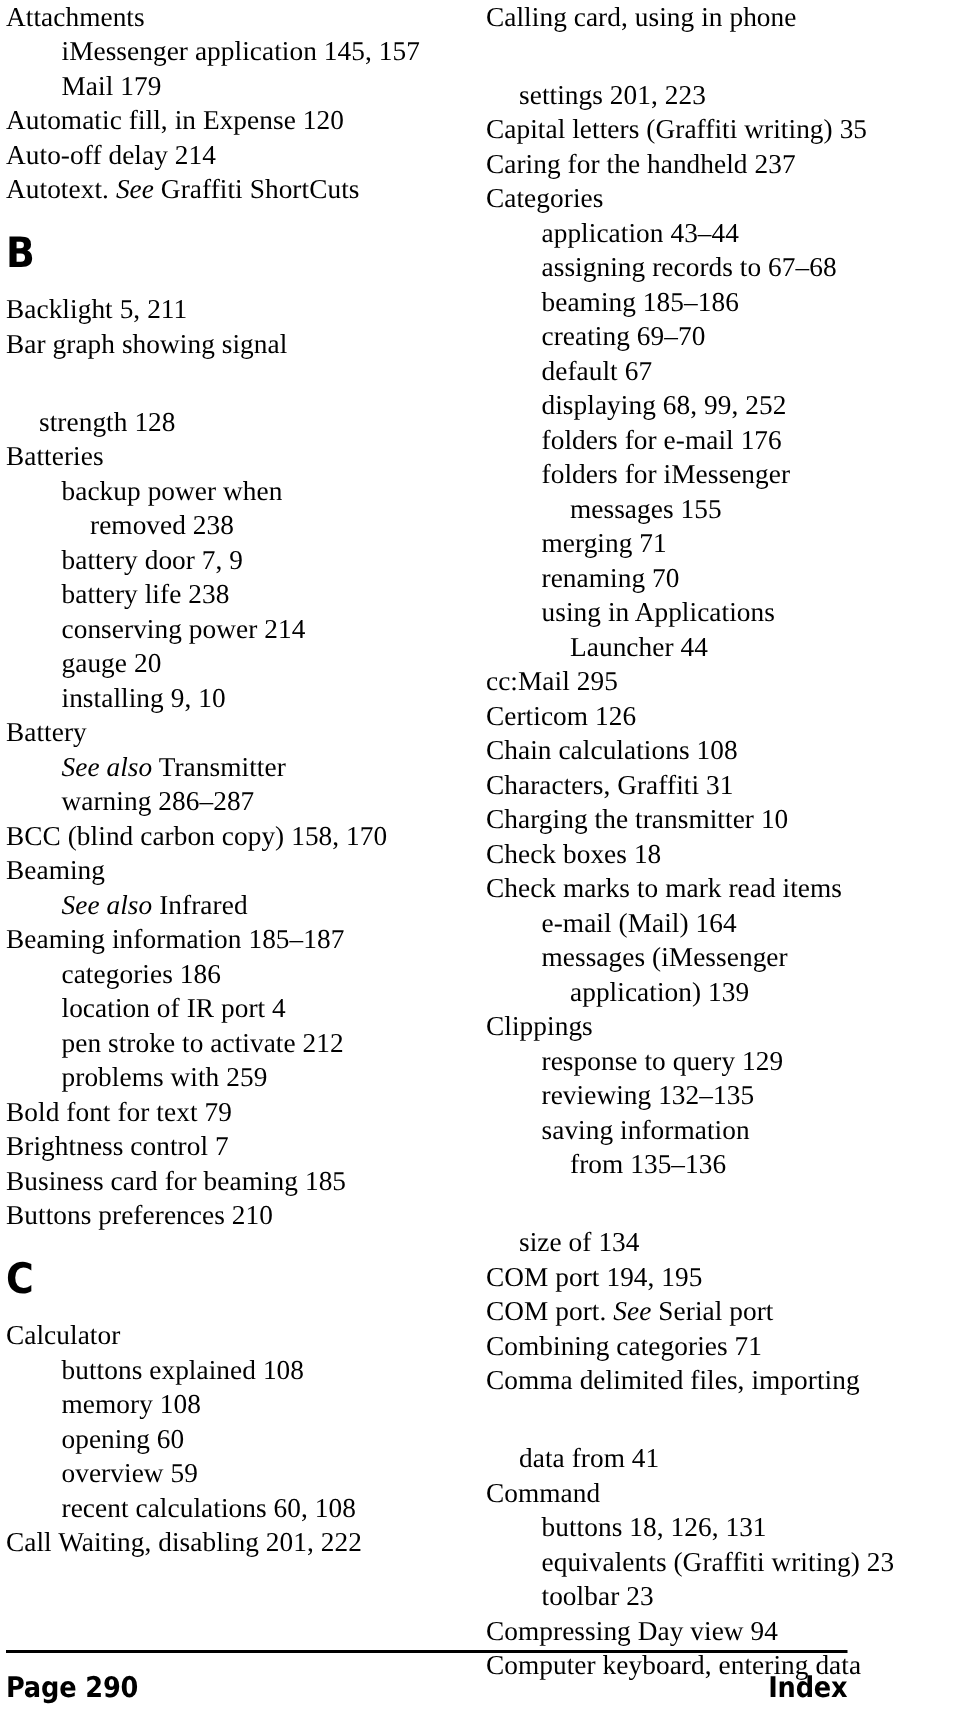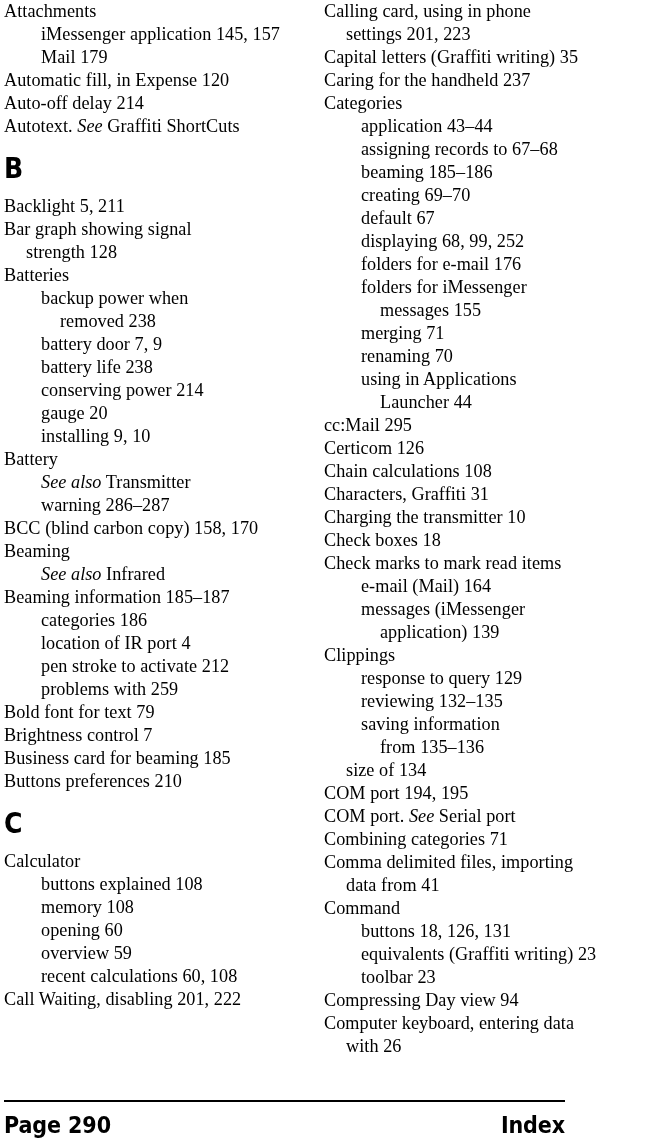--- a/index.html
+++ b/index.html
@@ -41,21 +41,21 @@
 
   
   .entry {
     font-size: 18.2px;
     line-height: 23px;
     white-space: nowrap;
     letter-spacing: 0.05px;
   }
   
   .lvl-main  { padding-left: 0px; }
-  .lvl-cont  { padding-left: 22px; }   
+  .lvl-cont  { padding-left: 22px; margin-top: 29px; }   
   .lvl-sub   { padding-left: 37px; }   
   .lvl-sub2  { padding-left: 56px; }   
 
   .entry i, .entry .ital {
     font-style: italic;
   }
 
   
   .letter-heading {
     font-family: "DejaVu Sans Condensed", "Liberation Sans Narrow", "Liberation Sans", sans-serif;
@@ -82,21 +82,21 @@
     right: 0;
     top: 5px;
     height: 2px;
     background: #000000;
   }
   .footer-text {
     position: absolute;
     top: 20px;
     font-family: "DejaVu Sans Condensed", "Liberation Sans Narrow", "Liberation Sans", sans-serif;
     font-weight: bold;
-    font-size: 23px;
+    font-size: 19px;
     line-height: 20px;
     letter-spacing: -0.1px;
   }
   .footer-left  { left: 0; }
   .footer-right { right: 0; }
 </style>
 </head>
 <body>
 
 <div id="page">

